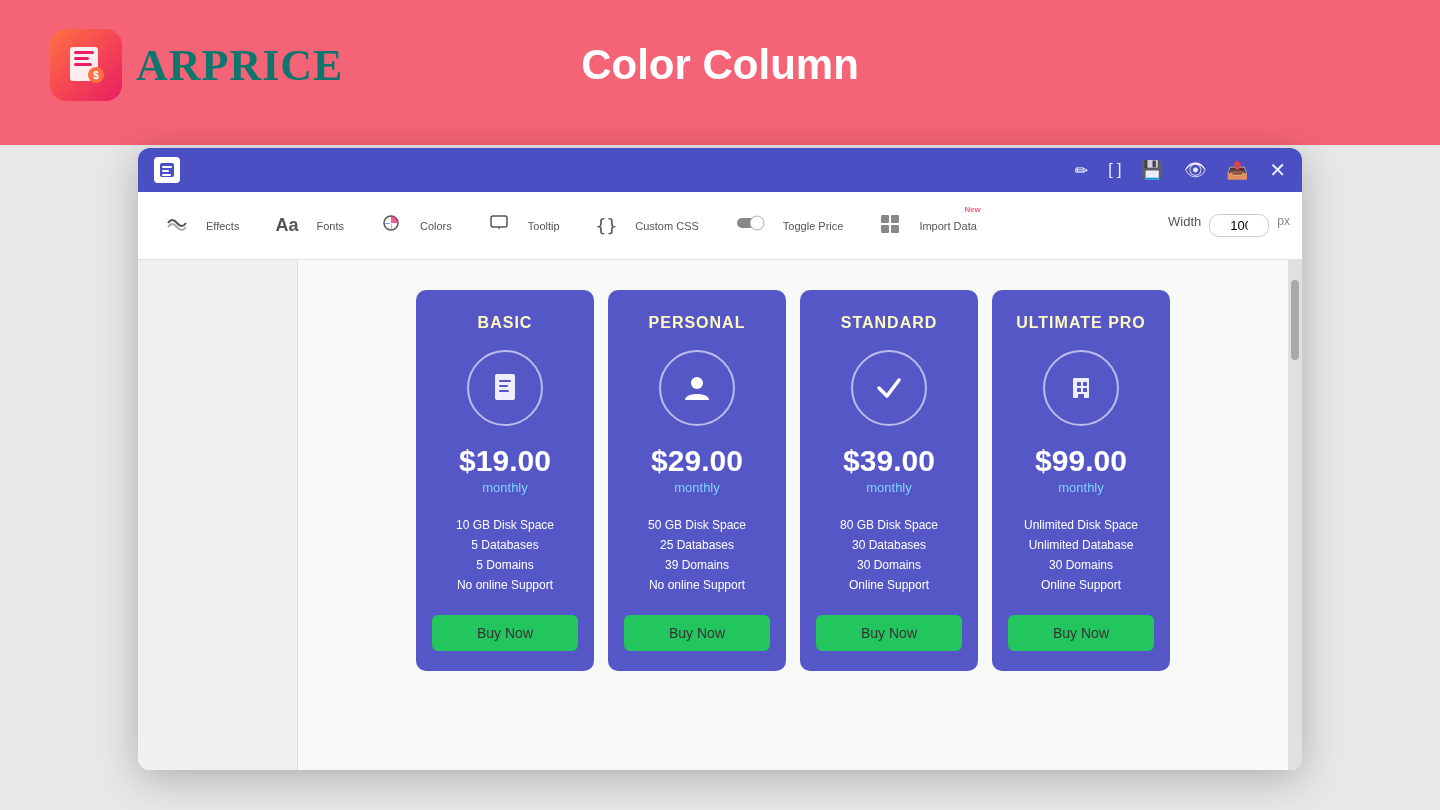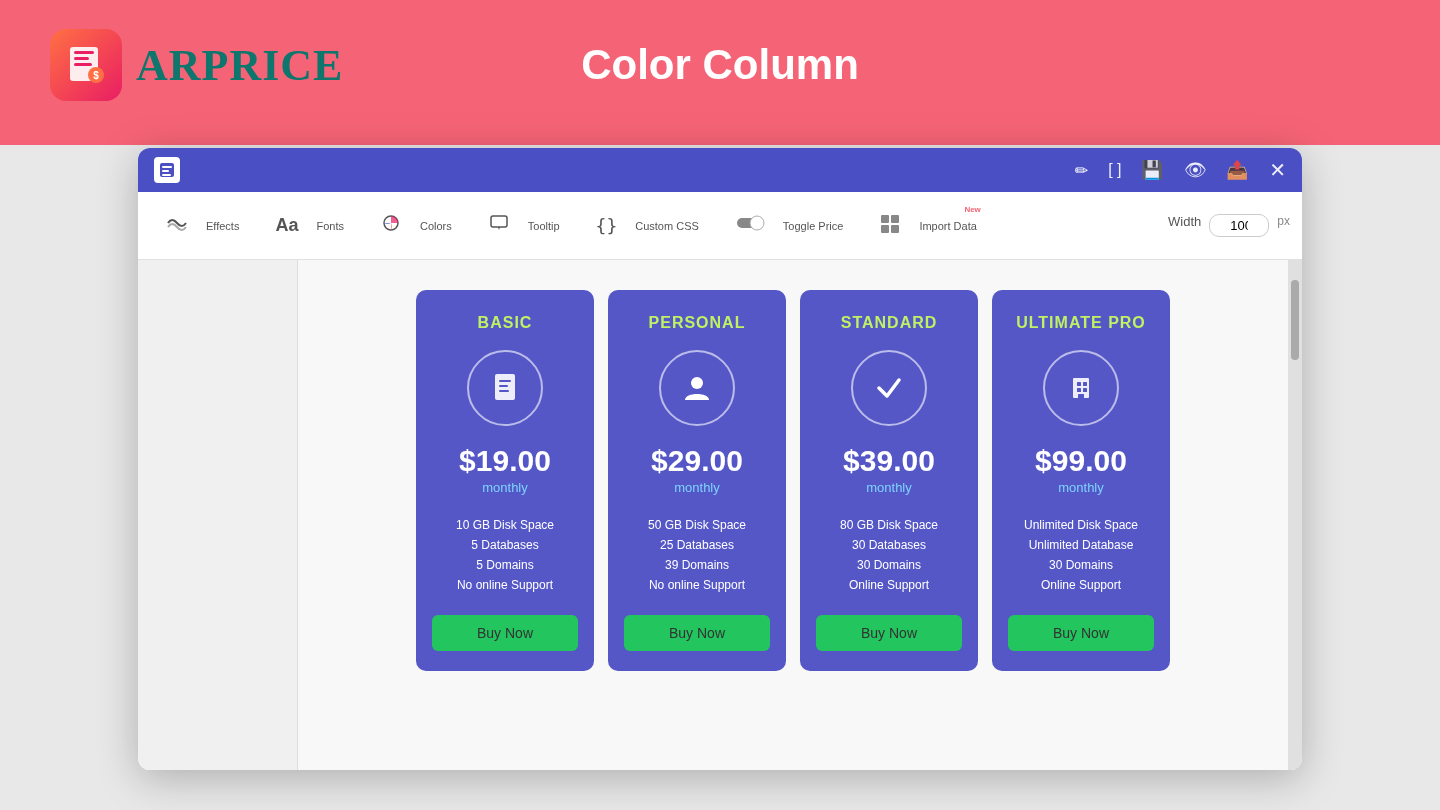--- a/index.html
+++ b/index.html
@@ -238,21 +238,21 @@
       border-radius: 10px;
       width: 178px;
       padding: 24px 16px 20px;
       display: flex;
       flex-direction: column;
       align-items: center;
       gap: 0;
     }
 
     .card-title {
-      color: #bef264;
+      color: #fef9c3;
       font-size: 16px;
       font-weight: 700;
       letter-spacing: 1px;
       text-align: center;
       margin-bottom: 18px;
     }
 
     .card-icon-circle {
       width: 76px;
       height: 76px;

